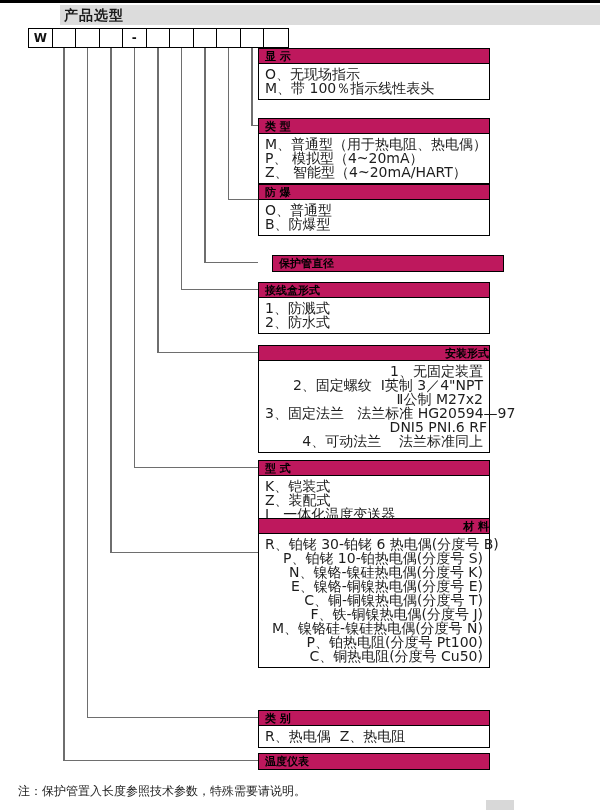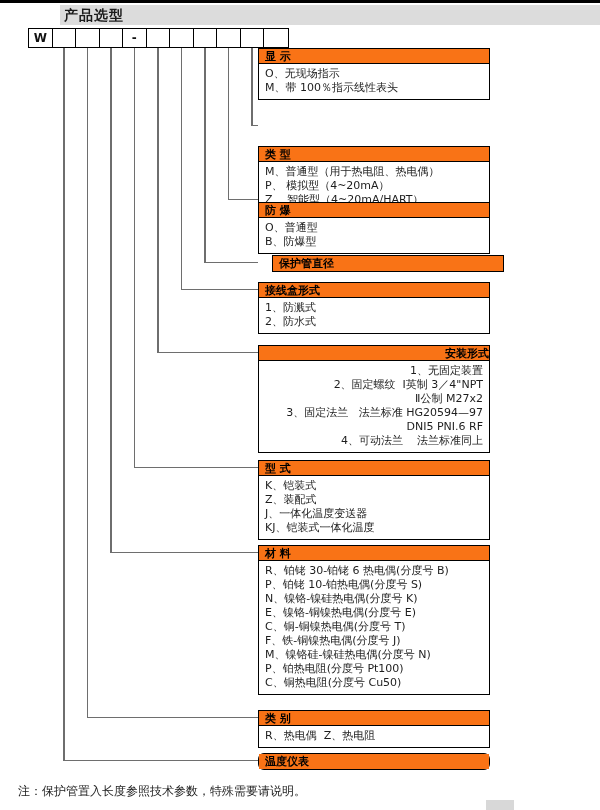--- a/index.html
+++ b/index.html
@@ -42,32 +42,32 @@
   
   .vline{position:absolute;width:1.4px;background:#6e6e6e;}
   .hline{position:absolute;height:1.4px;background:#6e6e6e;}
 
   
   .box{
     position:absolute;left:258px;width:232px;
     border:1.4px solid #000;box-sizing:border-box;background:#fff;
   }
   .box-head{
-    background:#f97316;
+    background:#be185d;
     border-bottom:1.4px solid #000;
     height:15px;line-height:15px;
     font-size:11px;font-weight:bold;
     padding-left:6px;letter-spacing:0px;
     color:#000;
     box-sizing:border-box;
   }
   .box.headonly .box-head{border-bottom:none;}
   .box-body{
     padding:3px 6px 4px 6px;
-    font-size:11px;line-height:14px;color:#1d1d1d;
+    font-size:14px;line-height:14px;color:#1d1d1d;
   }
   .row{white-space:pre;}
 
   
   .note{
     position:absolute;left:18px;top:783px;
     font-size:12px;color:#1d1d1d;
   }
   .corner{
     position:absolute;right:6px;bottom:0px;width:28px;height:10px;
@@ -121,29 +121,29 @@
     </div>
 
   <div id="boxes">
       <div class="box" style="top: 48px;">
         <div class="box-head">显     示</div>
         <div class="box-body">
           <div class="row">O、无现场指示</div>
           <div class="row">M、带 100％指示线性表头</div>
         </div>
       </div>
-      <div class="box" style="top: 118px; margin-top: 28px;">
+      <div class="box" style="top: 118px;">
         <div class="box-head">类     型</div>
         <div class="box-body">
           <div class="row">M、普通型（用于热电阻、热电偶）</div>
           <div class="row">P、 模拟型（4~20mA）</div>
           <div class="row">Z、 智能型（4~20mA/HART）</div>
         </div>
       </div>
-      <div class="box" style="top: 202px;">
+      <div class="box" style="top: 184px;">
         <div class="box-head">防     爆</div>
         <div class="box-body">
           <div class="row">O、普通型</div>
           <div class="row">B、防爆型</div>
         </div>
       </div>
       <div class="box headonly" style="top: 255px; margin-left: 14px;">
         <div class="box-head">保护管直径</div>
       </div>
       <div class="box" style="top: 282px;">
@@ -166,40 +166,40 @@
       </div>
       <div class="box" style="top: 460px;">
         <div class="box-head">型     式</div>
         <div class="box-body">
           <div class="row">K、铠装式</div>
           <div class="row">Z、装配式</div>
           <div class="row">J、一体化温度变送器</div>
           <div class="row">KJ、铠装式一体化温度</div>
         </div>
       </div>
-      <div class="box" style="top: 545px;">
+      <div class="box" style="top: 518px; text-align: right;">
         <div class="box-head">材     料</div>
         <div class="box-body">
           <div class="row">R、铂铑 30-铂铑 6 热电偶(分度号 B)</div>
           <div class="row">P、铂铑 10-铂热电偶(分度号 S)</div>
           <div class="row">N、镍铬-镍硅热电偶(分度号 K)</div>
           <div class="row">E、镍铬-铜镍热电偶(分度号 E)</div>
           <div class="row">C、铜-铜镍热电偶(分度号 T)</div>
           <div class="row">F、铁-铜镍热电偶(分度号 J)</div>
           <div class="row">M、镍铬硅-镍硅热电偶(分度号 N)</div>
           <div class="row">P、铂热电阻(分度号 Pt100)</div>
           <div class="row">C、铜热电阻(分度号 Cu50)</div>
         </div>
       </div>
       <div class="box" style="top: 710px;">
         <div class="box-head">类     别</div>
         <div class="box-body">
           <div class="row">R、热电偶  Z、热电阻</div>
         </div>
       </div>
-      <div class="box headonly" style="top: 753px; border-radius: 6px;">
+      <div class="box headonly" style="top: 753px;">
         <div class="box-head">温度仪表</div>
       </div>
     </div>
 
   <div class="note">注：保护管置入长度参照技术参数，特殊需要请说明。</div>
   <div class="corner"></div>
 </div>
 
 </body></html>

